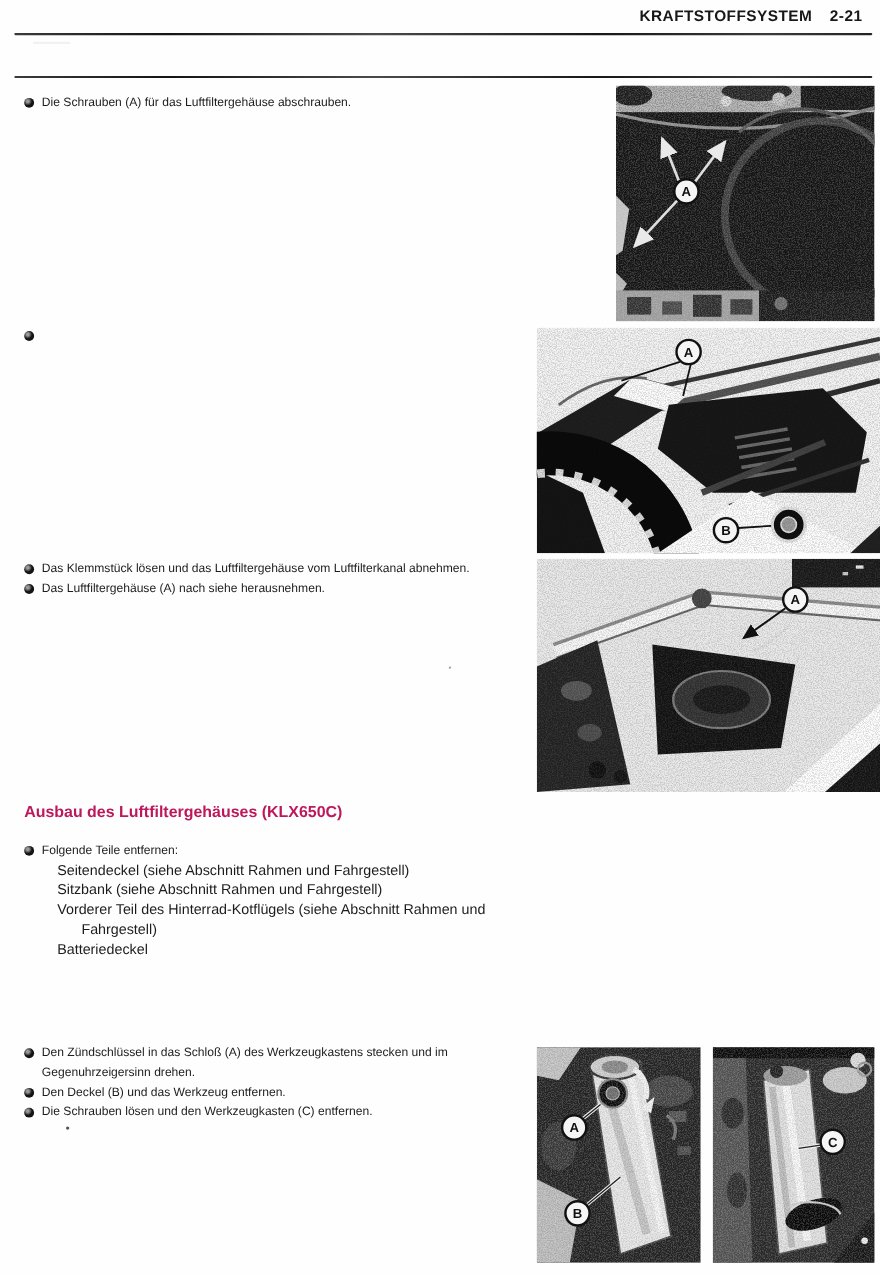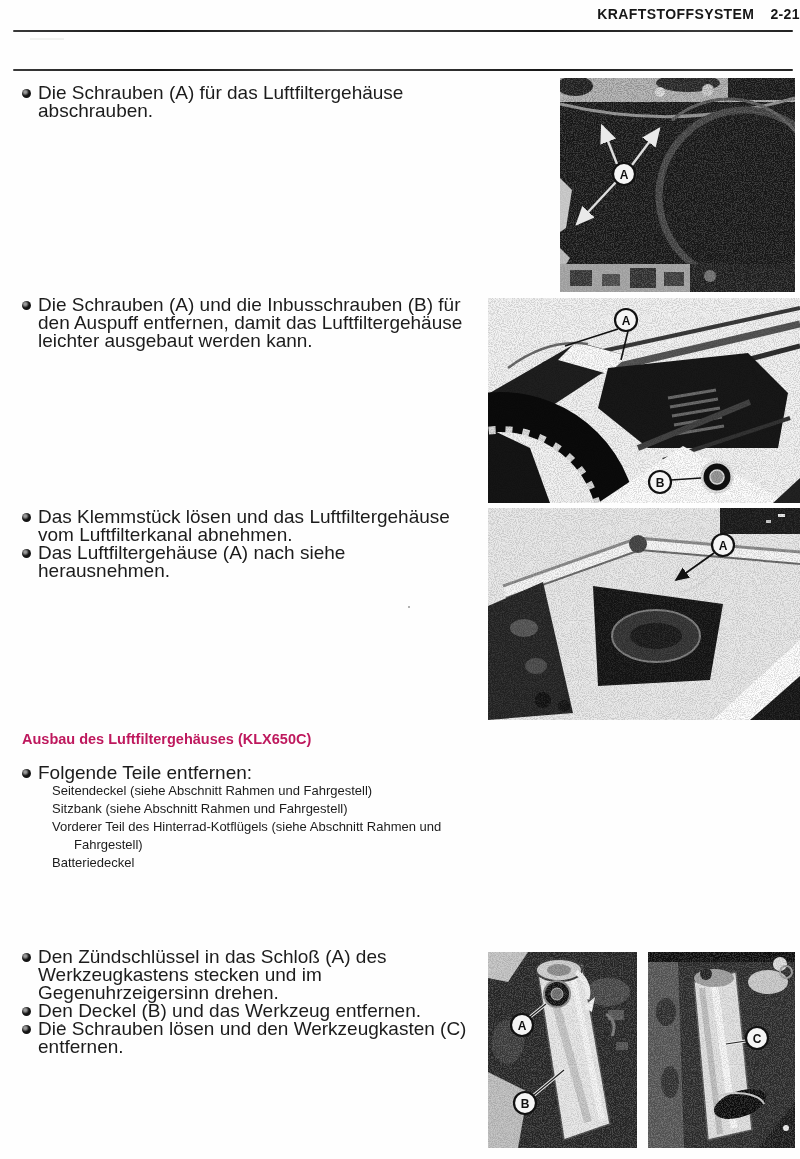--- a/index.html
+++ b/index.html
@@ -3,37 +3,37 @@
 <meta charset="utf-8">
 <style>
   html,body{margin:0;padding:0;background:#e9e9e9;}
   .page{
     position:relative;width:800px;height:1159px;margin:0 auto;
     background:#fefefe;overflow:hidden;
     font-family:"Liberation Sans","DejaVu Sans",sans-serif;
     color:#1d1d1d;
   }
   .header{
-    position:absolute;top:6px;right:0;
+    position:absolute;top:6px;right:16px;
     font-size:14px;font-weight:bold;letter-spacing:.4px;color:#171717;
     white-space:nowrap;
   }
   .header .pgnum{margin-left:16px;}
   .rule{
     position:absolute;left:13px;right:7px;height:2px;
     background:linear-gradient(90deg,#3a3a3a,#141414 18%,#4a4a4a 42%,#181818 68%,#3a3a3a 88%,#222);
     border-radius:1px;
   }
   .rule1{top:30px;}
   .rule2{top:69px;}
   .ghost{position:absolute;background:#e3e6e2;height:2px;}
   .step{position:absolute;left:22px;}
   .step-line{
     position:relative;padding-left:16px;
-    font-size:19px;line-height:18px;color:#1c1c1c;
+    font-size:11px;line-height:18px;color:#1c1c1c;
   }
   .bullet{
     position:absolute;left:0;top:5px;width:9px;height:9px;border-radius:50%;
     background:radial-gradient(circle at 36% 34%, #9a9a9a 0 14%, #141414 46%);
   }
   .heading{
     position:absolute;left:22px;top:731px;margin:0;
     font-size:14.5px;font-weight:bold;color:#be185d;
   }
   .parts{
@@ -64,21 +64,20 @@
   <div class="step" style="top:84px;width:455px">
     <div class="step-line">
       <span class="bullet"></span>
       <span>Die Schrauben (A) für das Luftfiltergehäuse abschrauben.</span>
     </div>
   </div>
 
   <div class="step" style="top:296px;width:452px">
     <div class="step-line">
       <span class="bullet"></span>
-      <span>Die Schrauben (A) und die Inbusschrauben (B) für den Auspuff entfernen, damit das Luftfiltergehäuse leichter ausgebaut werden kann.</span>
     </div>
   </div>
 
   <div class="step" style="top:508px;width:452px">
     <div class="step-line">
       <span class="bullet"></span>
       <span>Das Klemmstück lösen und das Luftfiltergehäuse vom Luftfilterkanal abnehmen.</span>
     </div>
     <div class="step-line">
       <span class="bullet"></span>

